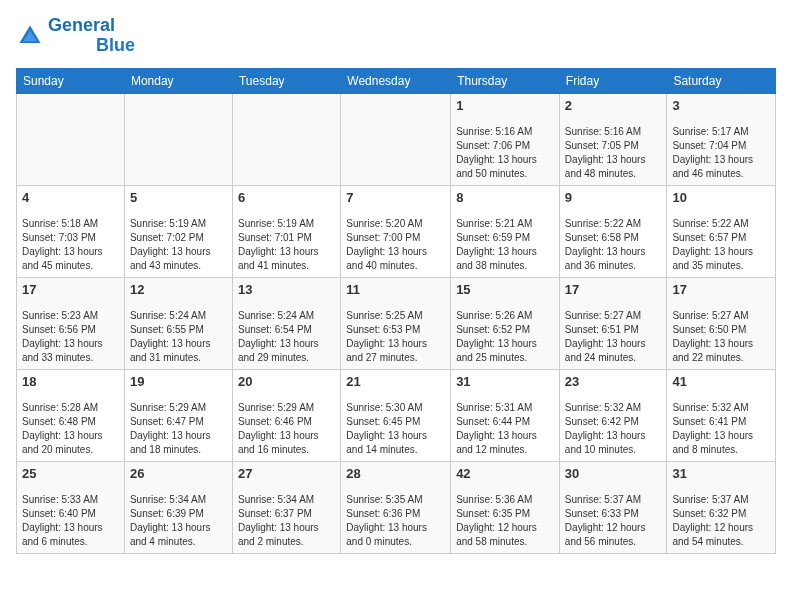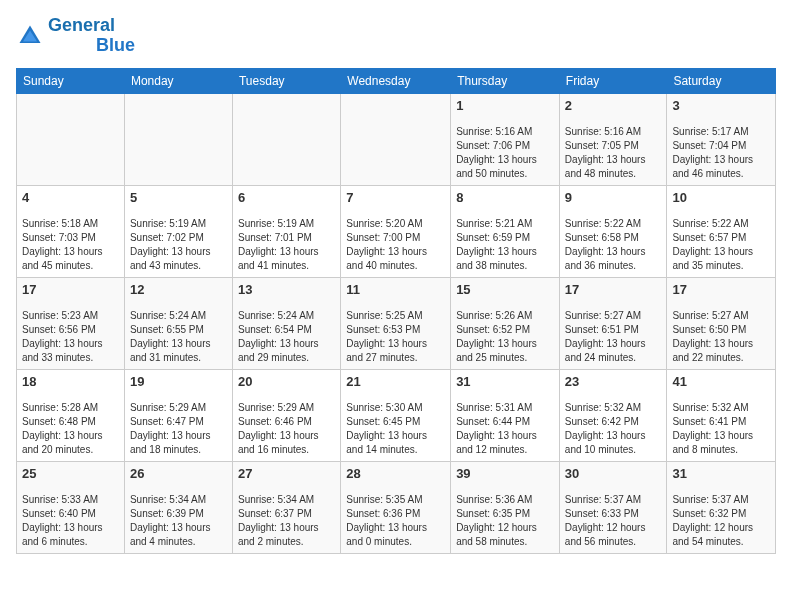--- a/index.html
+++ b/index.html
@@ -239,21 +239,21 @@
         </td>
         <td>
           <span class="day-number">27</span>
           <div class="day-info">Sunrise: 5:34 AM<br>Sunset: 6:37 PM<br>Daylight: 13 hours and 2 minutes.</div>
         </td>
         <td>
           <span class="day-number">28</span>
           <div class="day-info">Sunrise: 5:35 AM<br>Sunset: 6:36 PM<br>Daylight: 13 hours and 0 minutes.</div>
         </td>
         <td>
-          <span class="day-number">39</span>
+          <span class="day-number">42</span>
           <div class="day-info">Sunrise: 5:36 AM<br>Sunset: 6:35 PM<br>Daylight: 12 hours and 58 minutes.</div>
         </td>
         <td>
           <span class="day-number">30</span>
           <div class="day-info">Sunrise: 5:37 AM<br>Sunset: 6:33 PM<br>Daylight: 12 hours and 56 minutes.</div>
         </td>
         <td>
           <span class="day-number">31</span>
           <div class="day-info">Sunrise: 5:37 AM<br>Sunset: 6:32 PM<br>Daylight: 12 hours and 54 minutes.</div>
         </td>

